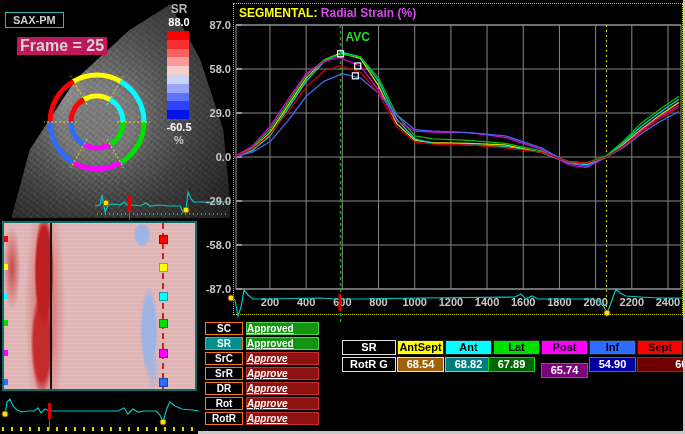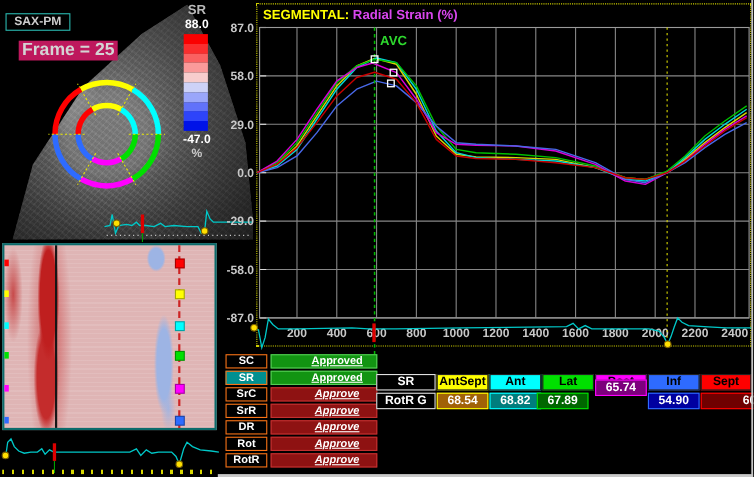--- a/index.html
+++ b/index.html
@@ -60,21 +60,21 @@
   .strip{left:0;top:392px;width:210px;height:42px;}
   .strip-ticks{left:2px;top:427px;width:194px;height:4px;
     background:repeating-linear-gradient(90deg,#d8d800 0 2px,transparent 2px 9px);}
 
   
   .param-row{position:absolute;left:205px;height:13px;font-size:10px;font-weight:bold;}
   .p-label{position:absolute;left:0;top:0;width:36px;height:11px;line-height:11px;border:1px solid #f97316;
     background:#000;color:#fff;text-align:center;}
   .p-label.sel{background:#009090;}
   .p-btn{position:absolute;left:41px;top:0;width:71px;height:11px;line-height:11px;border:1px solid #555;
-    color:#fff;text-align:center;text-decoration:underline;padding-left:24px;}
+    color:#fff;text-decoration:underline;}
   .p-btn.ok{background:#129412;border-color:#54cc54;}
   .p-btn.todo{background:#8e1212;border-color:#c23030;font-style:italic;}
 
   
   .notice{left:342px;top:324px;width:339px;height:13px;border:1px solid #e0e0e0;background:#000;
     color:#fff;font-size:11px;font-weight:bold;line-height:13px;white-space:nowrap;overflow:hidden;}
   .cell{position:absolute;height:13px;line-height:13px;font-size:11px;font-weight:bold;text-align:center;
     border:1px solid #e0e0e0;background:#000;color:#fff;}
   .seg-h{color:#000;border-color:#202020;}
   .seg-v{color:#fff;}
@@ -129,21 +129,21 @@
         <div style="background: rgb(250, 46, 46);"></div>
         <div style="background: rgb(250, 97, 97);"></div>
         <div style="background: rgb(250, 154, 154);"></div>
         <div style="background: rgb(247, 205, 205);"></div>
         <div style="background: rgb(205, 210, 247);"></div>
         <div style="background: rgb(154, 166, 250);"></div>
         <div style="background: rgb(97, 114, 250);"></div>
         <div style="background: rgb(46, 68, 250);"></div>
         <div style="background: rgb(0, 19, 232);"></div>
       </div>
-    <div class="cb-min">-47.0</div>
+    <div class="cb-min">-60.5</div>
     <div class="cb-unit">%</div>
   </div>
 
   <div class="abs chart-border"></div>
   <div class="abs chart-title"><span class="t1">SEGMENTAL:</span><span class="t2"> Radial Strain (%)</span></div>
   <svg id="plot" width="685" height="434" viewBox="0 0 685 434">
       <line x1="269.982" y1="25" x2="269.982" y2="289" stroke="#878787" stroke-width="1"></line>
       <text x="269.982" y="306" fill="#c8c8c8" text-anchor="middle">200</text>
       <line x1="306.164" y1="25" x2="306.164" y2="289" stroke="#878787" stroke-width="1"></line>
       <text x="306.164" y="306" fill="#c8c8c8" text-anchor="middle">400</text>
@@ -268,19 +268,19 @@
   <div class="cell seg-h" style="left: 445px; top: 340px; width: 45px; background: rgb(0, 255, 255);">Ant</div>
   <div class="cell seg-h" style="left: 493px; top: 340px; width: 45px; background: rgb(0, 224, 0);">Lat</div>
   <div class="cell seg-h" style="left: 541px; top: 340px; width: 45px; background: rgb(255, 0, 255);">Post</div>
   <div class="cell seg-h" style="left: 589px; top: 340px; width: 45px; background: rgb(46, 107, 255);">Inf</div>
   <div class="cell seg-h" style="left: 637px; top: 340px; width: 44px; background: rgb(255, 0, 0);">Sept</div>
 
   <div class="cell" style="left:342px;top:357px;width:52px">RotR G</div>
   <div class="cell seg-v" style="left: 397px; top: 357px; width: 45px; background: #a16207; border-color: rgb(255, 255, 0);">68.54</div>
   <div class="cell seg-v" style="left: 445px; top: 357px; width: 45px; background: rgb(0, 125, 125); border-color: rgb(0, 255, 255);">68.82</div>
   <div class="cell seg-v" style="left: 488px; top: 357px; width: 45px; background: rgb(0, 102, 0); border-color: rgb(0, 224, 0);">67.89</div>
-  <div class="cell seg-v" style="left: 541px; top: 345px; width: 45px; background: rgb(125, 0, 125); border-color: rgb(255, 0, 255);">65.74</div>
+  <div class="cell seg-v" style="left: 541px; top: 363px; width: 45px; background: rgb(125, 0, 125); border-color: rgb(255, 0, 255);">65.74</div>
   <div class="cell seg-v" style="left: 589px; top: 357px; width: 45px; background: rgb(0, 0, 160); border-color: rgb(46, 107, 255);">54.90</div>
   <div class="cell seg-v" style="left: 637px; top: 357px; width: 44px; background: rgb(112, 0, 0); border-color: rgb(255, 0, 0); padding-left: 29px;">60.19</div>
 
   <div class="abs edge-r"></div>
   <div class="abs edge-b"></div>
 </div>
 
 </body></html>

